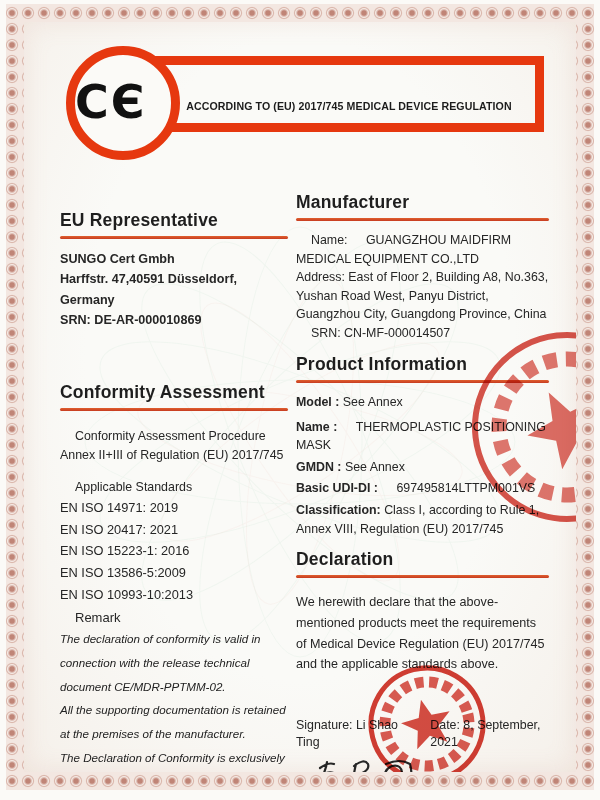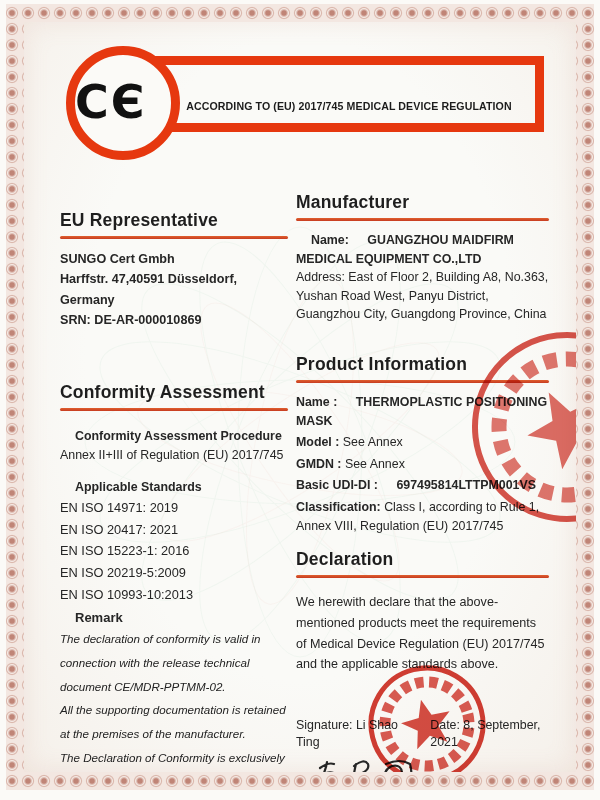--- a/index.html
+++ b/index.html
@@ -51,21 +51,21 @@
   }
   
   .col-l{position:absolute;left:36px;width:228px;}
   .col-r{position:absolute;left:272px;width:253px;}
   h2.sec{
     margin:0 0 5px 0;font-size:17.5px;font-weight:bold;color:#1e1e1e;letter-spacing:.2px;
   }
   .rule{height:3px;background:linear-gradient(to bottom,#e0602f,#c63b20);border-radius:2px;margin-bottom:10px;}
   p{margin:0;}
   .body{font-size:12.4px;line-height:1.5;}
-  .b{font-weight:bold;padding-left:15px;}
+  .b{font-weight:normal;padding-left:15px;}
   .lines13 .ln{display:block;font-size:12.6px;font-weight:bold;line-height:1.62;}
   .std .ln{display:block;font-size:12.8px;line-height:1.7;}
   .lbl{font-weight:bold;}
   .remark{font-size:11.6px;font-style:italic;line-height:2.05;color:#222;}
   .pi-row{font-size:12.4px;line-height:1.5;margin-bottom:3px;}
   .decl-body{font-size:12.6px;line-height:1.65;}
   .sig-row{display:flex;font-size:12.4px;line-height:1.4;}
   .sig-row .date{margin-left:26px;}
   .stamp{position:absolute;mix-blend-mode:multiply;}
   .wm{position:absolute;opacity:.55;}
@@ -118,52 +118,53 @@
   <div class="col-l" style="top:360px;">
     <h2 class="sec">Conformity Assessment</h2>
     <div class="rule"></div>
     <p class="body" style="margin-top:16px;"><span class="b">Conformity Assessment Procedure</span></p>
     <p class="body">Annex II+III of Regulation (EU) 2017/745</p>
     <p class="body b" style="margin-top:14px;">Applicable Standards</p>
     <div class="std">
       <span class="ln">EN ISO 14971: 2019</span>
       <span class="ln">EN ISO 20417: 2021</span>
       <span class="ln">EN ISO 15223-1: 2016</span>
-      <span class="ln">EN ISO 20219-5:2009</span>
+      <span class="ln">EN ISO 13586-5:2009</span>
       <span class="ln">EN ISO 10993-10:2013</span>
     </div>
     <p class="body b" style="margin-top:2px;font-size:13px;">Remark</p>
     <p class="remark">The declaration of conformity is valid in connection with the release technical document CE/MDR-PPTMM-02.</p>
     <p class="remark">All the supporting documentation is retained at the premises of the manufacturer.</p>
     <p class="remark">The Declaration of Conformity is exclusively under the sole responsibility of the manufacturer.</p>
   </div>
 
   <div class="col-r" style="top:170px;">
     <h2 class="sec">Manufacturer</h2>
     <div class="rule"></div>
     <p class="body" style="margin-top:6px;">
       <span class="b">Name:</span>
       <span class="b">GUANGZHOU MAIDFIRM MEDICAL EQUIPMENT CO.,LTD</span>
     </p>
     <p class="body">
       <span>Address:</span>
       <span>East of Floor 2, Building A8, No.363, Yushan Road West, Panyu District, Guangzhou City, Guangdong Province, China</span>
     </p>
+    <p class="body b">SRN: CN-MF-000014507</p>
   </div>
 
   <div class="col-r" style="top:332px;">
     <h2 class="sec">Product Information</h2>
     <div class="rule"></div>
+    <p class="pi-row">
+      <span class="lbl">Model :</span>
+      <span>See Annex</span>
+    </p>
     <p class="pi-row" style="margin-top:6px;">
       <span class="lbl">Name :</span>
       <span class="b">THERMOPLASTIC POSITIONING MASK</span>
-    </p>
-    <p class="pi-row">
-      <span class="lbl">Model :</span>
-      <span>See Annex</span>
     </p>
     <p class="pi-row">
       <span class="lbl">GMDN :</span>
       <span>See Annex</span>
     </p>
     <p class="pi-row">
       <span class="lbl">Basic UDI-DI :</span>
       <span class="b">697495814LTTPM001VS</span>
     </p>
     <p class="pi-row">

